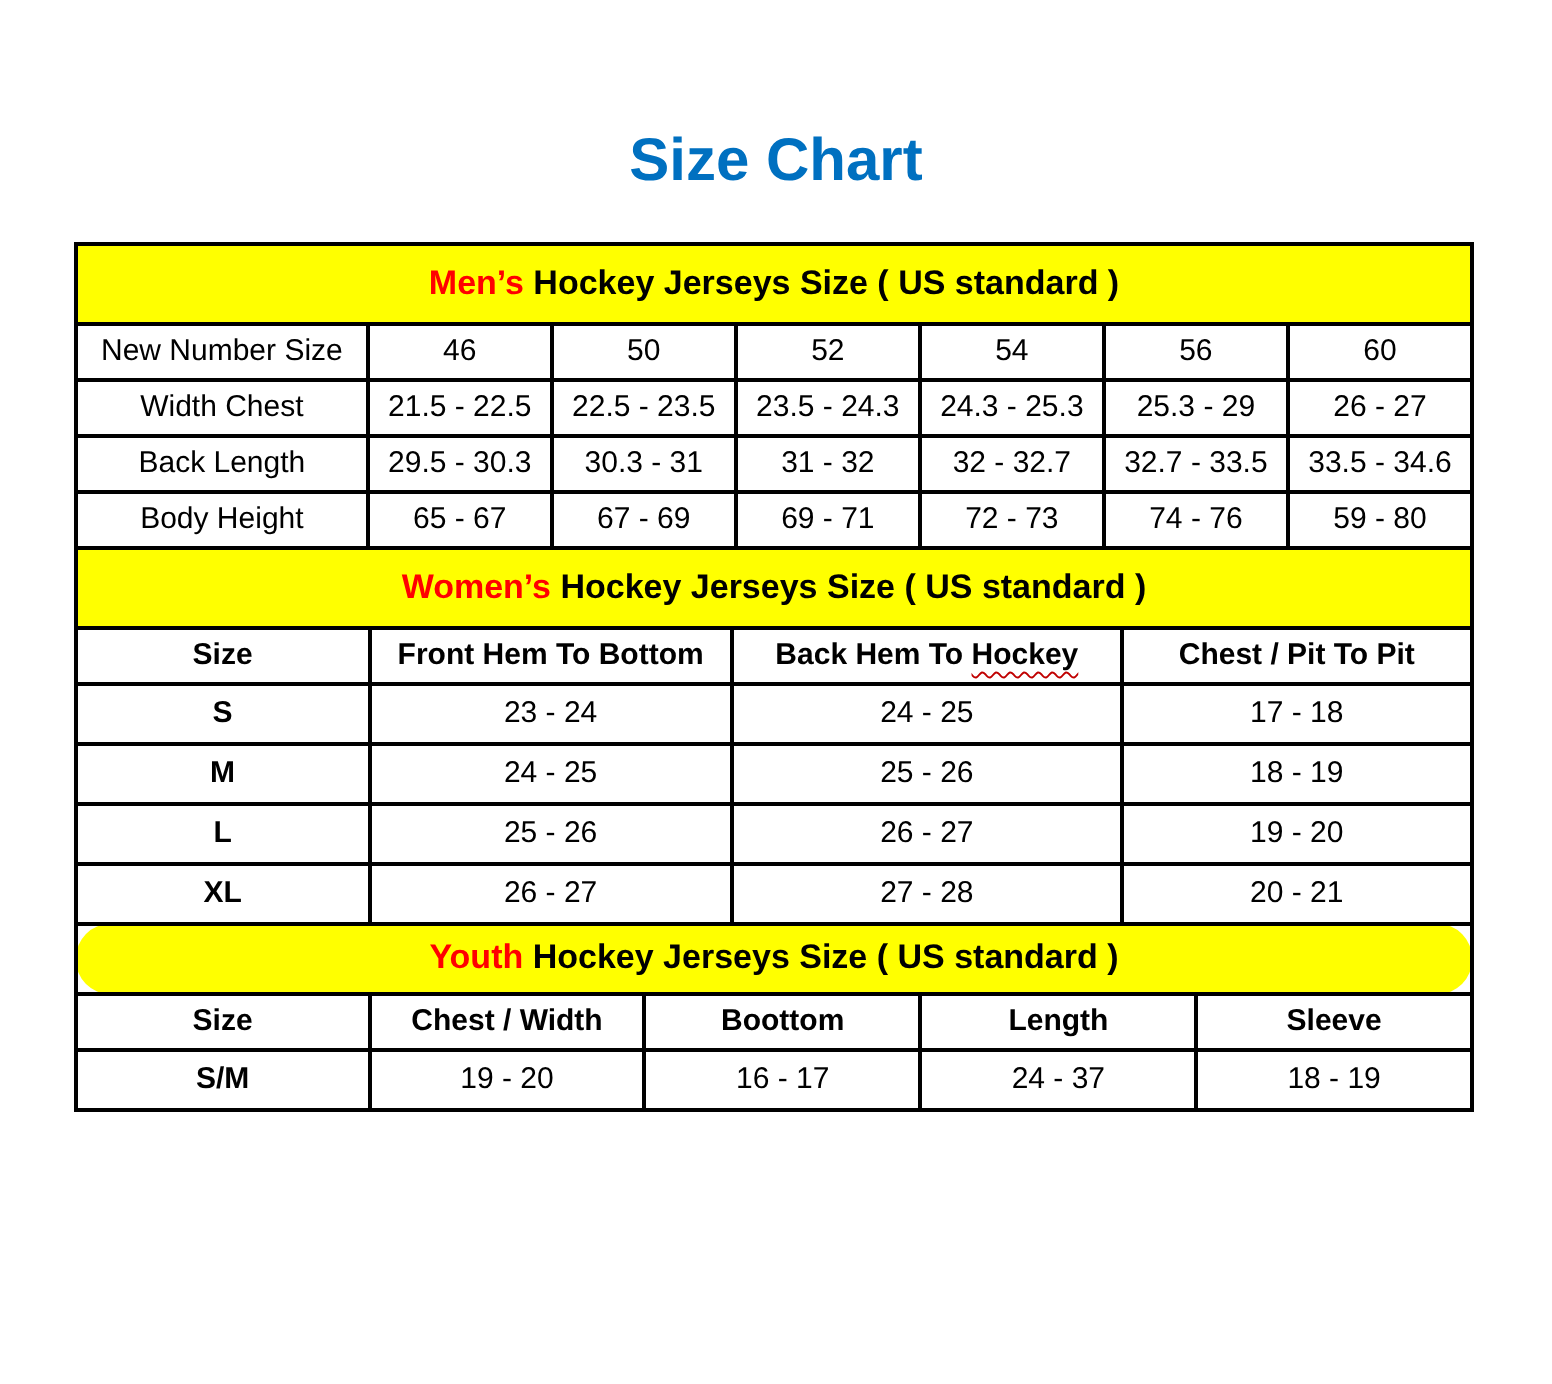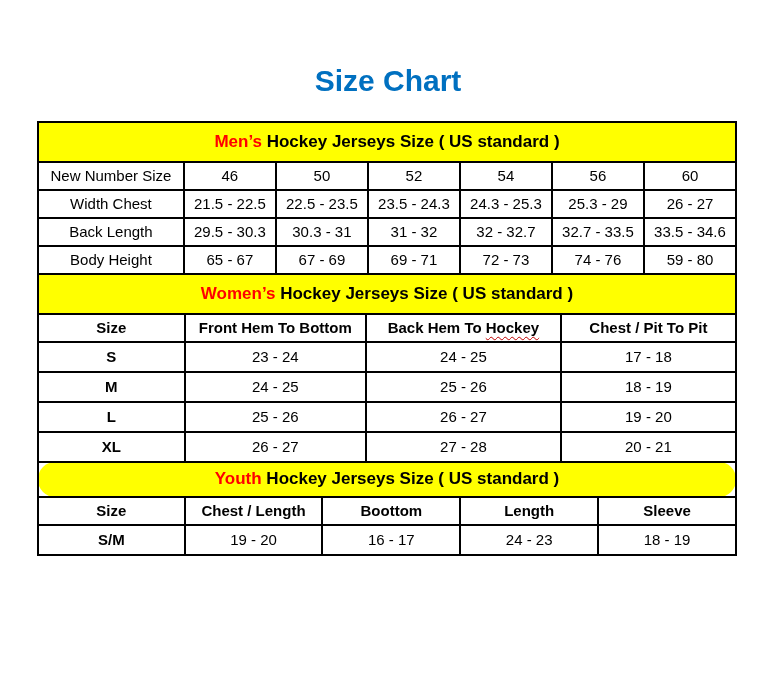--- a/index.html
+++ b/index.html
@@ -156,28 +156,28 @@
           <col class="c2">
           <col class="c3">
           <col class="c4">
         </colgroup>
         <tbody>
           <tr>
             <td colspan="5" class="band"><span class="hl">Youth</span><span> Hockey Jerseys Size ( US standard )</span></td>
           </tr>
           <tr class="headrow">
             <th>Size</th>
-            <th>Chest / Length</th>
+            <th>Chest / Width</th>
             <th>Boottom</th>
             <th>Length</th>
             <th>Sleeve</th>
           </tr>
           <tr class="datarow">
             <td class="rowlabel bold">S/M</td>
             <td>19 - 20</td>
             <td>16 - 17</td>
-            <td>24 - 23</td>
+            <td>24 - 37</td>
             <td>18 - 19</td>
           </tr>
         </tbody>
       </table>
     </div>
 </div>
 
 </body></html>

